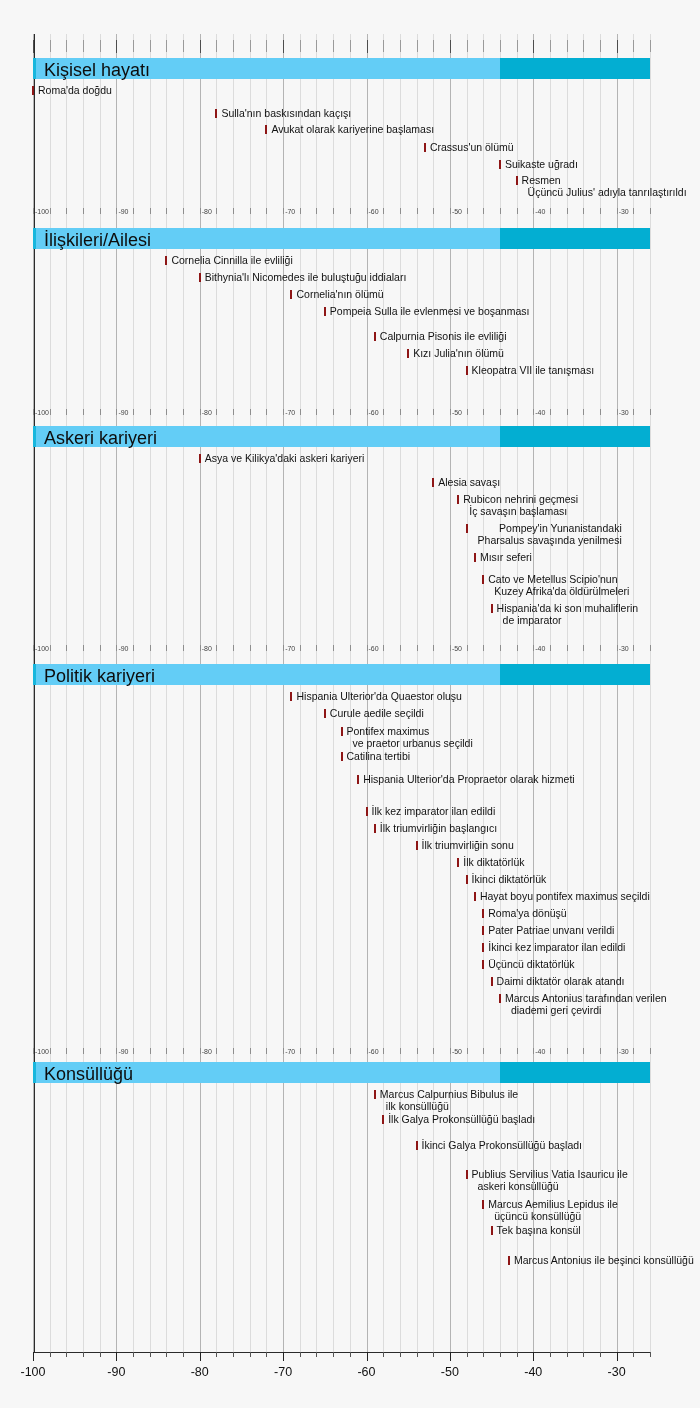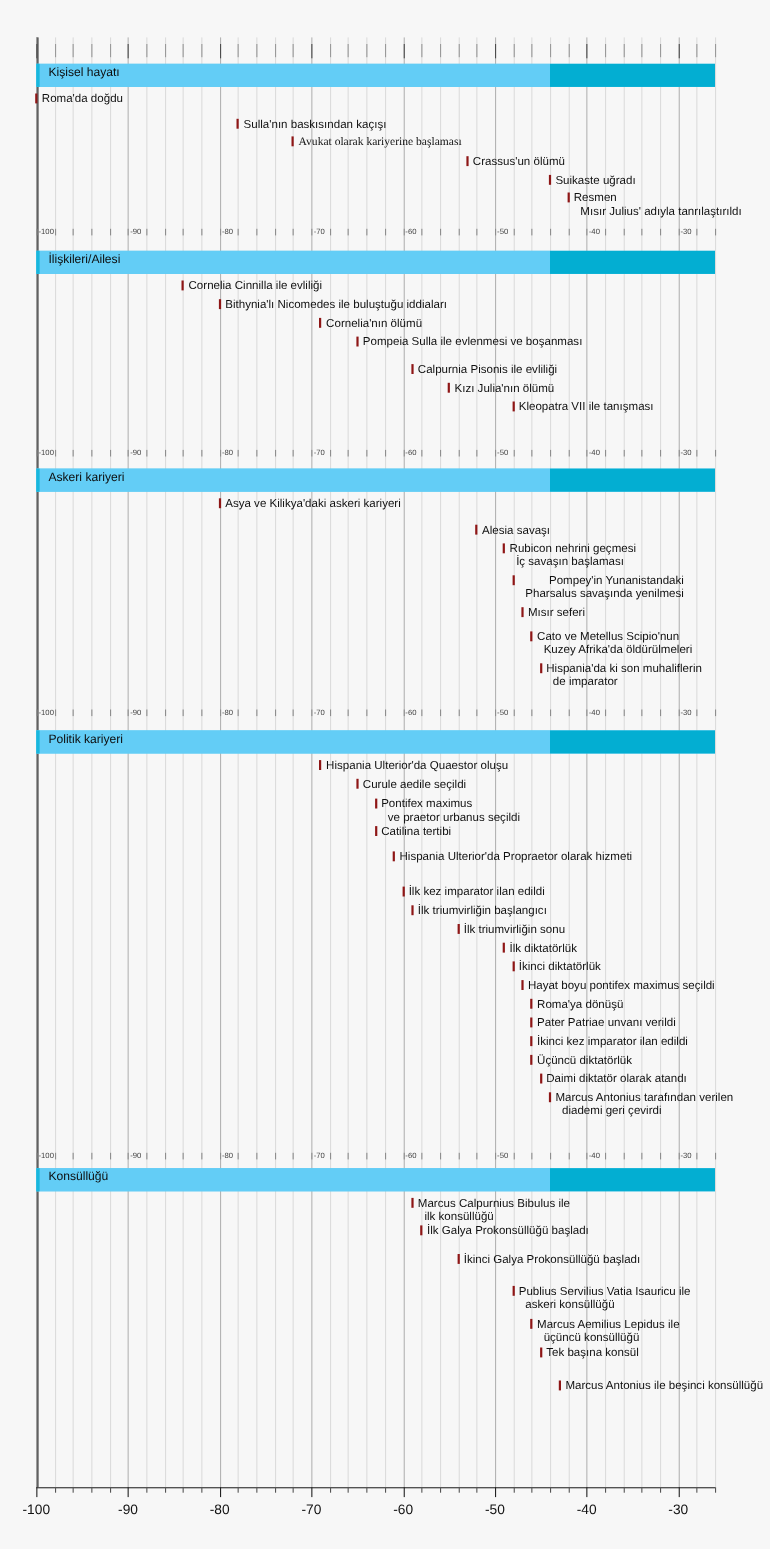--- a/index.html
+++ b/index.html
@@ -108,21 +108,21 @@
     position: absolute;
     left: 0; top: 0;
     width: 3px;
     height: 21px;
     background: #18b7dd;
   }
   .section-title {
     position: absolute;
     left: 11px;
     top: 2px;
-    font-size: 11px;
+    font-size: 18px;
     color: #0d0d0d;
     white-space: nowrap;
     z-index: 4;
   }
 
   
   .event {
     position: absolute;
     white-space: nowrap;
     font-size: 10.5px;
@@ -287,24 +287,24 @@
 
   <div id="sections-root">
       <div class="section-header" style="top: 58px; left: 33px; width: 617px;">
         <div class="bar-left" style="width: 466.919px;"></div>
         <div class="bar-right" style="left: 466.919px; width: 150.081px;"></div>
         <div class="seg-marker"></div>
         <div class="section-title">Kişisel hayatı</div>
       </div>
       <div class="event" style="left: 32px; top: 85px;"><span class="tick-mark"></span><span class="ev-label">Roma'da doğdu</span></div>
       <div class="event" style="left: 215.432px; top: 108px;"><span class="tick-mark"></span><span class="ev-label">Sulla'nın baskısından kaçışı</span></div>
-      <div class="event" style="left: 265.459px; top: 124px; font-family: Liberation Serif, serif;"><span class="tick-mark"></span><span class="ev-label">Avukat olarak kariyerine başlaması</span></div>
+      <div class="event" style="left: 265.459px; top: 124px;"><span class="tick-mark"></span><span class="ev-label">Avukat olarak kariyerine başlaması</span></div>
       <div class="event" style="left: 423.878px; top: 142px;"><span class="tick-mark"></span><span class="ev-label">Crassus'un ölümü</span></div>
       <div class="event" style="left: 498.919px; top: 159px;"><span class="tick-mark"></span><span class="ev-label">Suikaste uğradı</span></div>
-      <div class="event" style="left: 515.595px; top: 175px;"><span class="tick-mark"></span><span class="ev-label">Resmen<span class="ev-line2">Mısır Julius' adıyla tanrılaştırıldı</span></span></div>
+      <div class="event" style="left: 515.595px; top: 175px;"><span class="tick-mark"></span><span class="ev-label">Resmen<span class="ev-line2">Üçüncü Julius' adıyla tanrılaştırıldı</span></span></div>
       <div class="section-header" style="top: 228px; left: 33px; width: 617px;">
         <div class="bar-left" style="width: 466.919px;"></div>
         <div class="bar-right" style="left: 466.919px; width: 150.081px;"></div>
         <div class="seg-marker"></div>
         <div class="section-title">İlişkileri/Ailesi</div>
       </div>
       <div class="event" style="left: 165.405px; top: 255px;"><span class="tick-mark"></span><span class="ev-label">Cornelia Cinnilla ile evliliği</span></div>
       <div class="event" style="left: 198.757px; top: 272px;"><span class="tick-mark"></span><span class="ev-label">Bithynia'lı Nicomedes ile buluştuğu iddiaları</span></div>
       <div class="event" style="left: 290.473px; top: 289px;"><span class="tick-mark"></span><span class="ev-label">Cornelia'nın ölümü</span></div>
       <div class="event" style="left: 323.824px; top: 306px;"><span class="tick-mark"></span><span class="ev-label">Pompeia Sulla ile evlenmesi ve boşanması</span></div>

